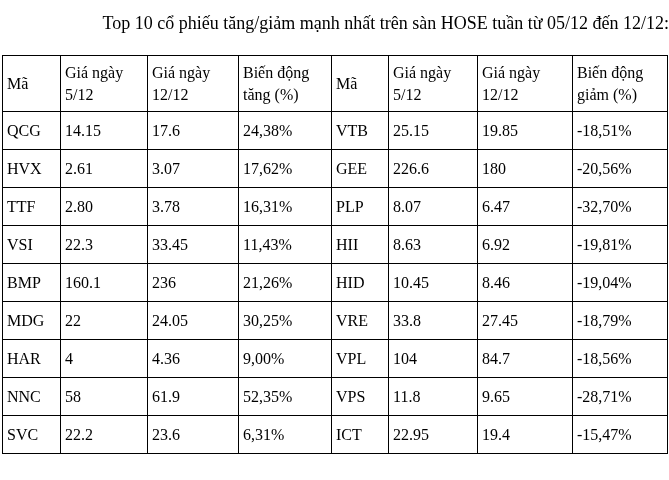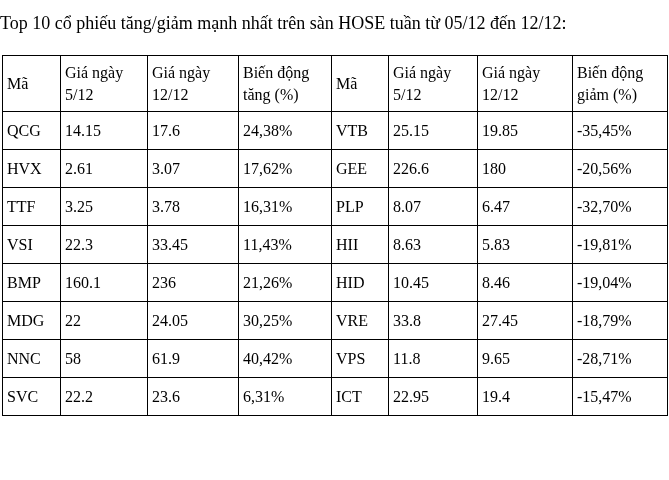--- a/index.html
+++ b/index.html
@@ -14,21 +14,21 @@
     font-family: "Liberation Serif", "DejaVu Serif", serif;
     color: #000000;
   }
   .page {
     width: 669px;
     height: 480px;
     background: #ffffff;
   }
   .doc-title {
     padding-top: 12px;
-    text-align: left;
+    text-align: right;
     font-size: 18px;
     line-height: 23px;
     font-weight: normal;
     white-space: nowrap;
   }
   table.stock-table {
     border-collapse: collapse;
     table-layout: fixed;
     margin: 20px 0 0 2px;
     width: 665px;
@@ -94,50 +94,50 @@
     </thead>
     <tbody>
       <tr>
         <td>QCG</td>
         <td>14.15</td>
         <td>17.6</td>
         <td>24,38%</td>
         <td>VTB</td>
         <td>25.15</td>
         <td>19.85</td>
-        <td>-35,45%</td>
+        <td>-18,51%</td>
       </tr>
       <tr>
         <td>HVX</td>
         <td>2.61</td>
         <td>3.07</td>
         <td>17,62%</td>
         <td>GEE</td>
         <td>226.6</td>
         <td>180</td>
         <td>-20,56%</td>
       </tr>
       <tr>
         <td>TTF</td>
-        <td>3.25</td>
+        <td>2.80</td>
         <td>3.78</td>
         <td>16,31%</td>
         <td>PLP</td>
         <td>8.07</td>
         <td>6.47</td>
         <td>-32,70%</td>
       </tr>
       <tr>
         <td>VSI</td>
         <td>22.3</td>
         <td>33.45</td>
         <td>11,43%</td>
         <td>HII</td>
         <td>8.63</td>
-        <td>5.83</td>
+        <td>6.92</td>
         <td>-19,81%</td>
       </tr>
       <tr>
         <td>BMP</td>
         <td>160.1</td>
         <td>236</td>
         <td>21,26%</td>
         <td>HID</td>
         <td>10.45</td>
         <td>8.46</td>
@@ -147,24 +147,34 @@
         <td>MDG</td>
         <td>22</td>
         <td>24.05</td>
         <td>30,25%</td>
         <td>VRE</td>
         <td>33.8</td>
         <td>27.45</td>
         <td>-18,79%</td>
       </tr>
       <tr>
+        <td>HAR</td>
+        <td>4</td>
+        <td>4.36</td>
+        <td>9,00%</td>
+        <td>VPL</td>
+        <td>104</td>
+        <td>84.7</td>
+        <td>-18,56%</td>
+      </tr>
+      <tr>
         <td>NNC</td>
         <td>58</td>
         <td>61.9</td>
-        <td>40,42%</td>
+        <td>52,35%</td>
         <td>VPS</td>
         <td>11.8</td>
         <td>9.65</td>
         <td>-28,71%</td>
       </tr>
       <tr>
         <td>SVC</td>
         <td>22.2</td>
         <td>23.6</td>
         <td>6,31%</td>

